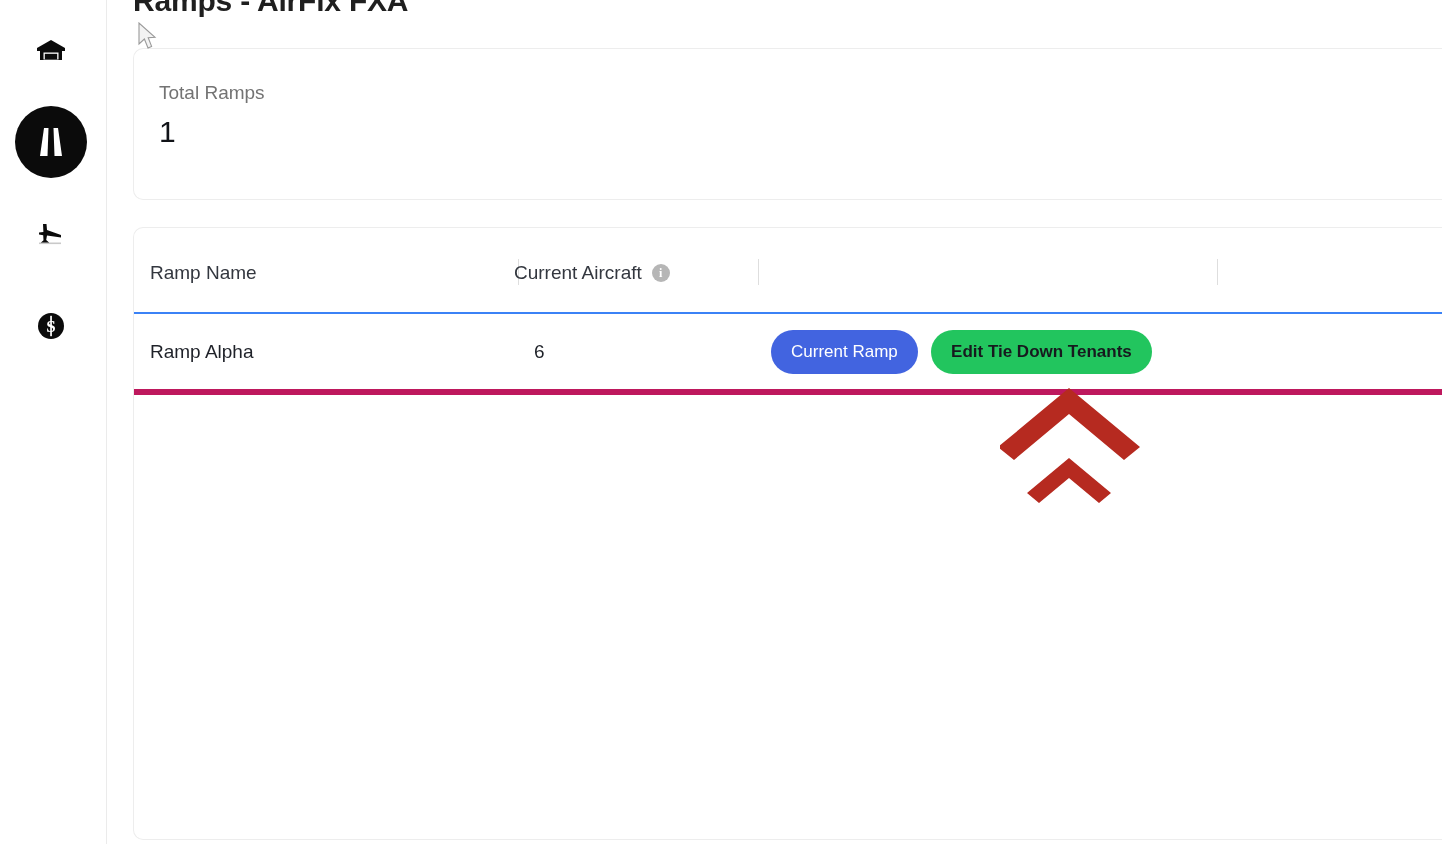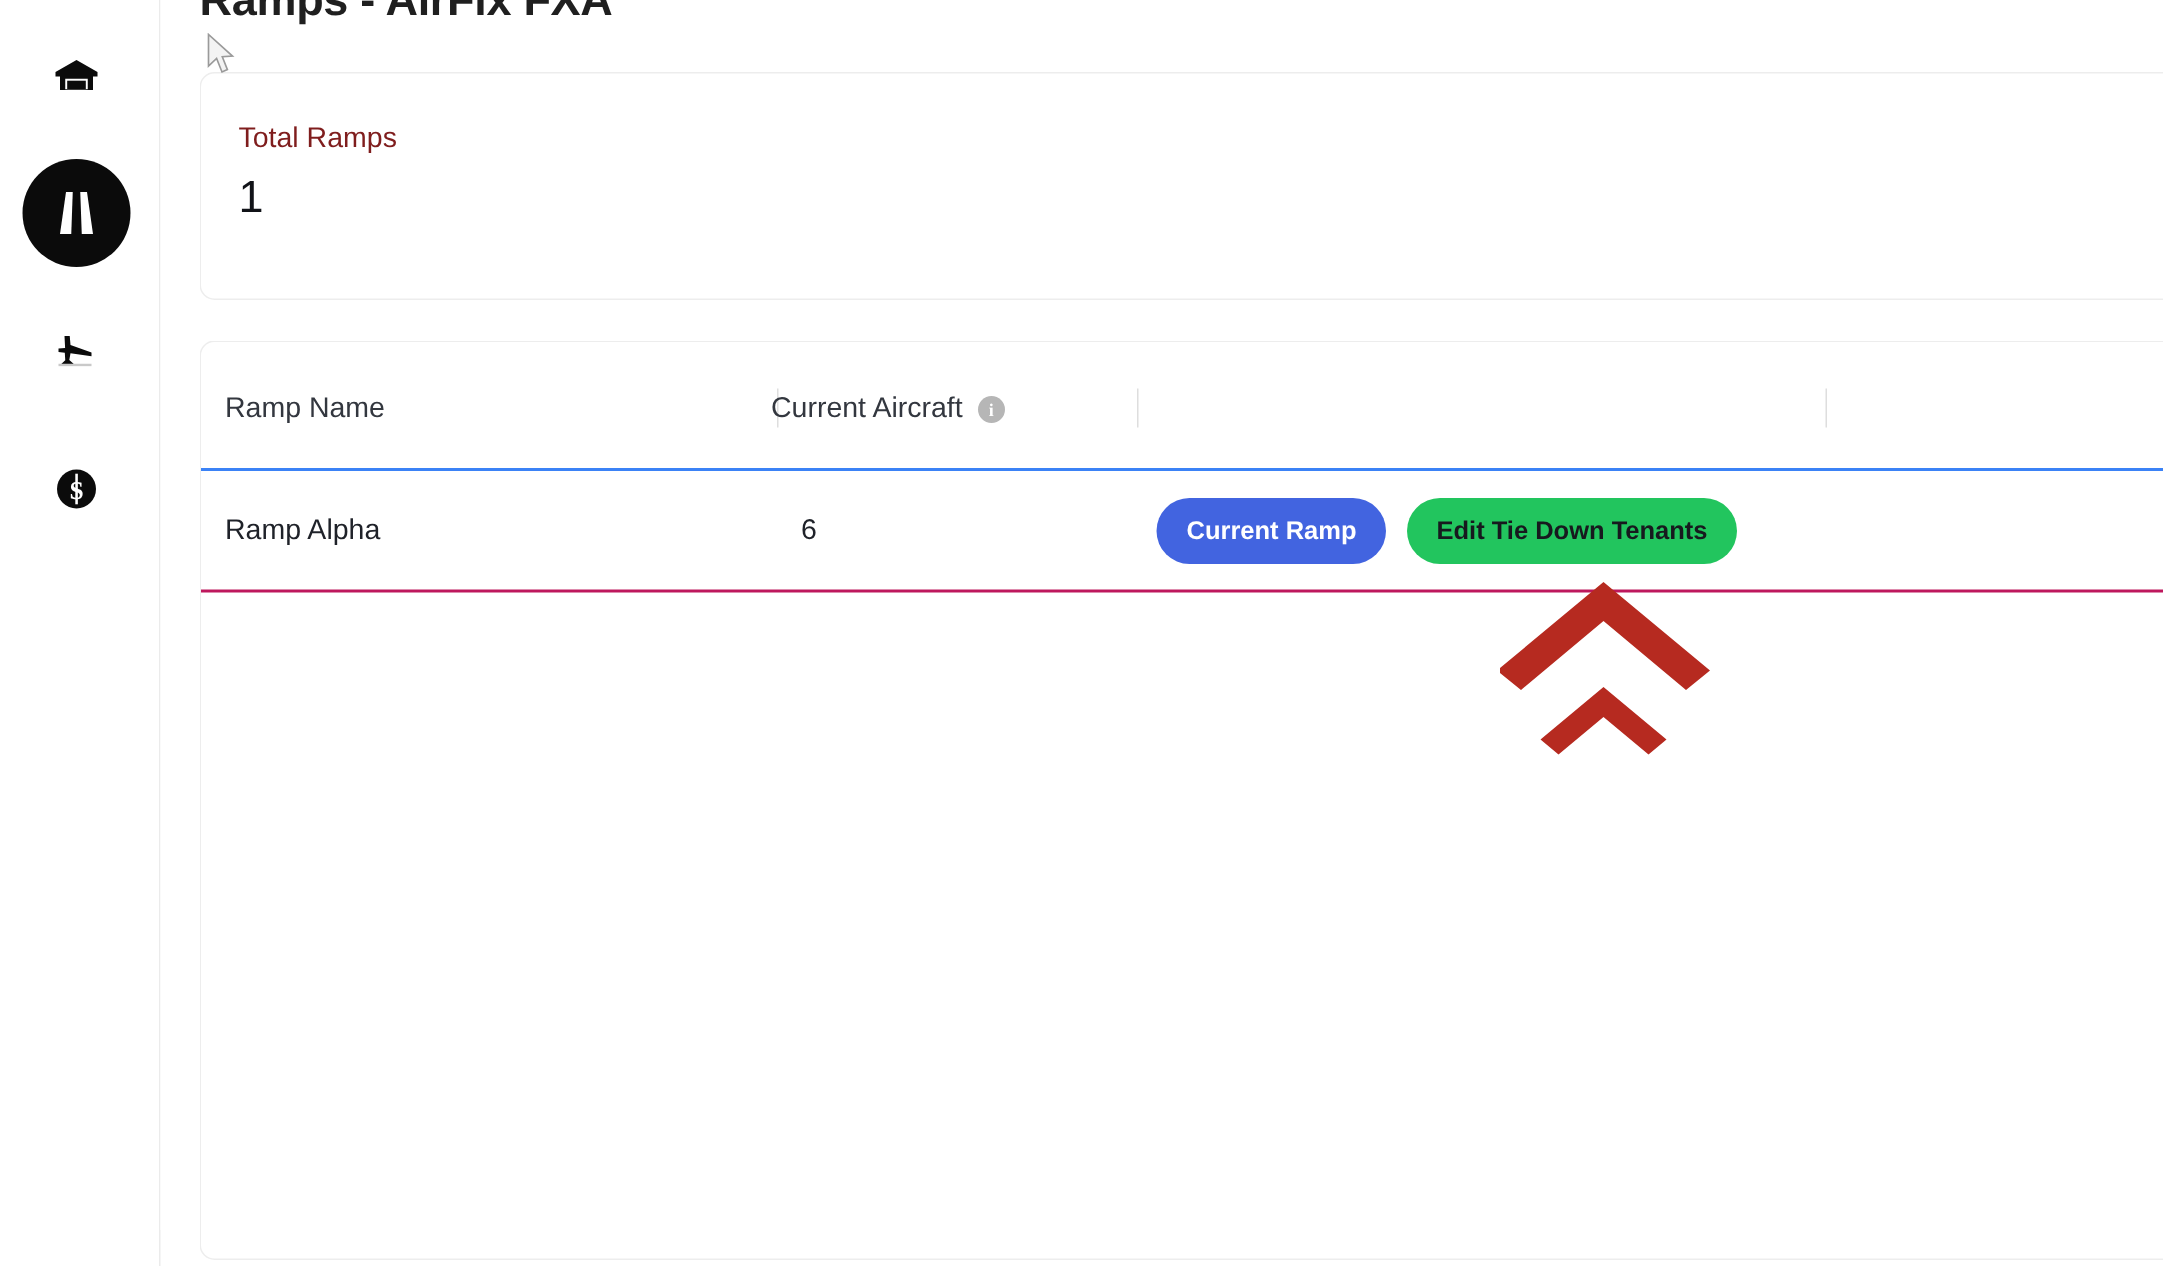--- a/index.html
+++ b/index.html
@@ -84,21 +84,21 @@
     background: #ffffff;
     border: 1px solid #ededed;
     border-right: none;
     border-radius: 10px 0 0 10px;
   }
   #stat-label {
     position: absolute;
     left: 25px;
     top: 33px;
     font-size: 19px;
-    color: #7f1d1d;
+    color: #737373;
   }
   #stat-value {
     position: absolute;
     left: 25px;
     top: 66px;
     font-size: 30px;
     color: #111318;
     font-weight: 400;
   }
 
@@ -149,21 +149,21 @@
     font-weight: bold;
     line-height: 18px;
     text-align: center;
     font-family: "Liberation Serif", serif;
     cursor: pointer;
   }
 
   #table-row {
     position: relative;
     height: 81px;
-    border-bottom: 2px solid #be185d;
+    border-bottom: 6px solid #be185d;
   }
   #table-row .dcell {
     position: absolute;
     top: 50%;
     transform: translateY(-50%);
     font-size: 19px;
     color: #1f2229;
     white-space: nowrap;
   }
 
@@ -173,21 +173,21 @@
     height: 44px;
     padding: 0 20px;
     font-family: "Liberation Sans", sans-serif;
     font-size: 17px;
     cursor: pointer;
     white-space: nowrap;
   }
   .pill-primary {
     background: #4264e0;
     color: #ffffff;
-    font-weight: bold;
+    font-weight: normal;
   }
   .pill-secondary {
     background: #22c55e;
     color: #17191e;
     font-weight: bold;
   }
 
   
   #annotation {
     position: absolute;

